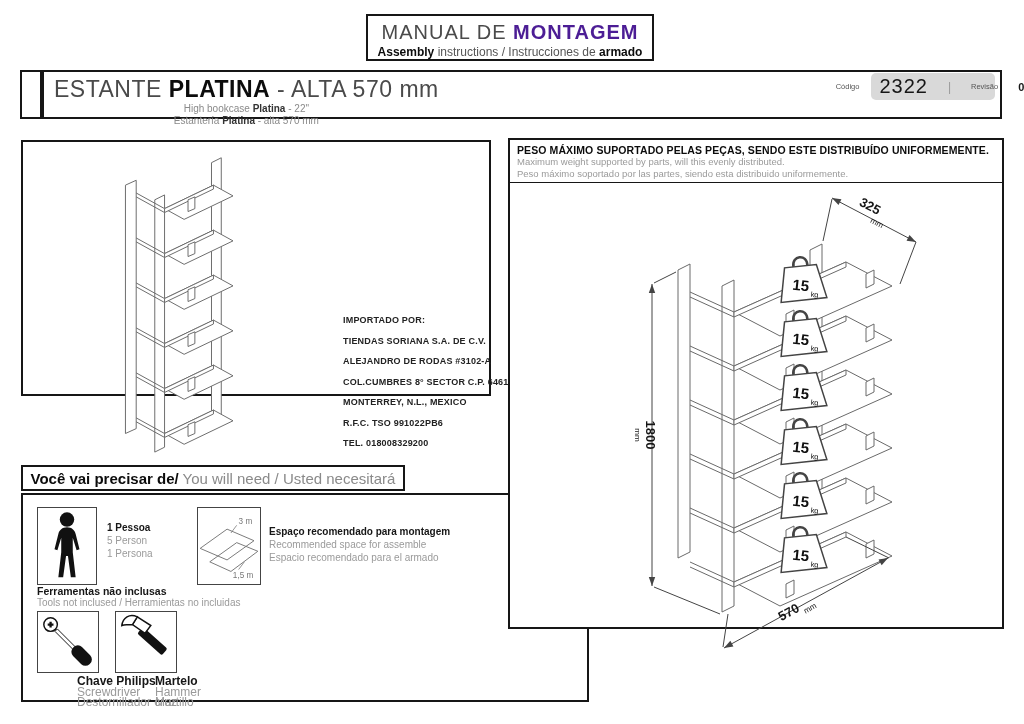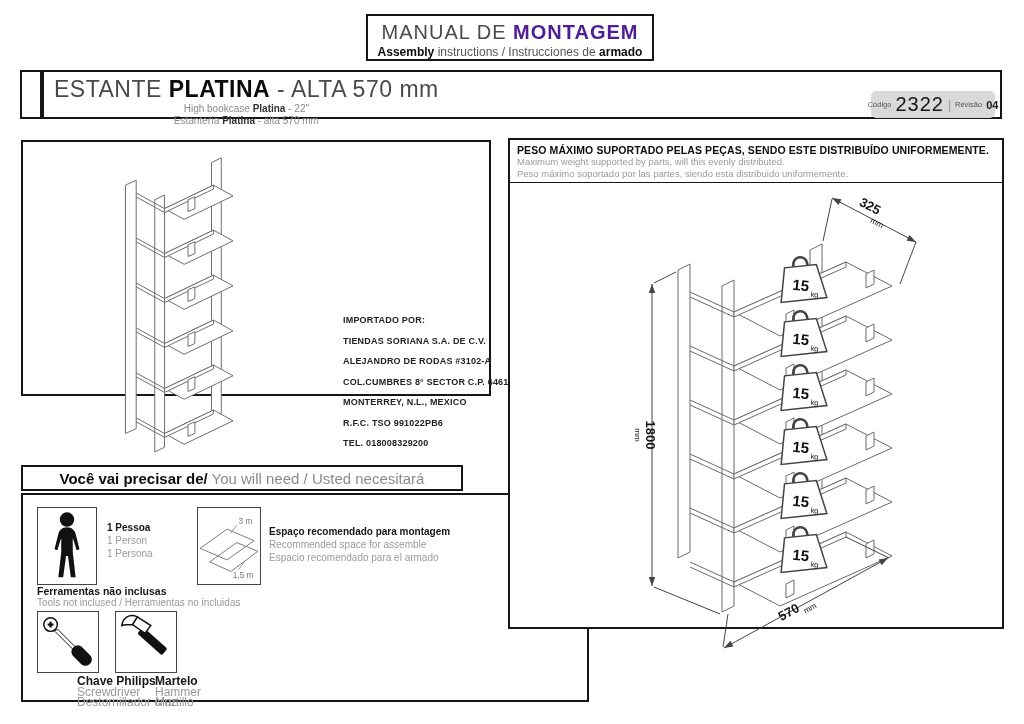--- a/index.html
+++ b/index.html
@@ -13,33 +13,33 @@
   .mh2{font-size:12px;color:#555;margin-top:1px;}
   .mh2 b{color:#0c0c0c;}
   
   .titlebar{left:20px;top:70px;width:982px;height:49px;text-align:center;}
   .accent{position:absolute;left:18px;top:0;bottom:0;width:4px;background:#161616;}
   .titleblock{position:absolute;left:32px;top:4px;white-space:nowrap;}
   .t1{font-size:23px;color:#4a4a4a;letter-spacing:.5px;}
   .t1 b{color:#0c0c0c;}
   .tsub{font-size:10px;color:#8a8a8a;line-height:12px;}
   .tsub b{color:#333;}
-  .badge{position:absolute;right:5px;top:19px;width:124px;height:27px;background:#d9d9d9;
-         border-radius:5px;display:flex;align-items:center;justify-content:center;gap:4px;}
+  .badge{position:absolute;right:5px;top:1px;width:124px;height:27px;background:#d9d9d9;
+         border-radius:5px;display:flex;align-items:center;justify-content:center;gap:20px;}
   .badge .sm{font-size:7.5px;color:#555;}
   .badge .big{font-size:20px;color:#161616;letter-spacing:1px;}
   .badge .sep{color:#9a9a9a;font-size:12px;}
   .badge .rev{font-size:11px;font-weight:bold;color:#161616;}
   
   .leftbox{left:21px;top:140px;width:470px;height:256px;}
   .importer{position:absolute;left:320px;top:173px;font-size:9px;font-weight:bold;
             color:#222;letter-spacing:.2px;}
   .importer div{margin-bottom:10.5px;white-space:nowrap;}
   
-  .needshead{left:21px;top:465px;width:442px;height:26px;text-align:center;}
+  .needshead{left:21px;top:465px;width:384px;height:26px;text-align:center;}
   .needshead .in{font-size:15px;color:#8a8a8a;margin-top:3px;}
   .needshead .in b{color:#0c0c0c;}
   
   .needsbox{left:21px;top:493px;width:568px;height:209px;}
   .tile{position:absolute;border:1px solid #444;background:#fff;box-sizing:border-box;}
   .lblset{position:absolute;font-size:10px;line-height:13px;color:#9a9a9a;white-space:nowrap;}
   .lblset .b{font-weight:bold;color:#161616;}
   .toolshead{position:absolute;left:14px;top:90px;font-size:10.5px;line-height:12px;}
   .toolshead .b{font-weight:bold;color:#161616;}
   .toolshead .g{color:#9a9a9a;font-size:10px;}
@@ -148,21 +148,21 @@
 
   <div class="box needsbox">
     <div class="tile" style="left:14px;top:12px;width:60px;height:78px;">
       <svg width="58" height="75" viewBox="0 0 60 78">
         <circle cx="30" cy="12" r="7.5" fill="#111"></circle>
         <path fill="#111" d="M30,20 C25,20 22,23 21,27 L17,43 L20,44 L24,31 L24,46 L21,72 L26,72 L29,50 L31,50 L34,72 L39,72 L36,46 L36,31 L40,44 L43,43 L39,27 C38,23 35,20 30,20 Z"></path>
       </svg>
     </div>
     <div class="lblset" style="left:84px;top:26px;">
       <div class="b">1 Pessoa</div>
-      <div>1 Person</div>
+      <div>5 Person</div>
       <div>1 Persona</div>
     </div>
 
     <div class="tile" style="left:174px;top:12px;width:64px;height:78px;">
       <svg width="62" height="75" viewBox="0 0 64 78">
         <polygon points="2,42 30,22 58,34 30,54" fill="none" stroke="#777" stroke-width="1"></polygon>
         <polygon points="12,56 40,36 62,45 34,66" fill="none" stroke="#777" stroke-width="1"></polygon>
         <line x1="40" y1="18" x2="34" y2="26" stroke="#777" stroke-width="0.8"></line>
         <line x1="42" y1="64" x2="48" y2="56" stroke="#777" stroke-width="0.8"></line>
         <text x="42" y="17" font-size="8.5" fill="#777">3 m</text>

